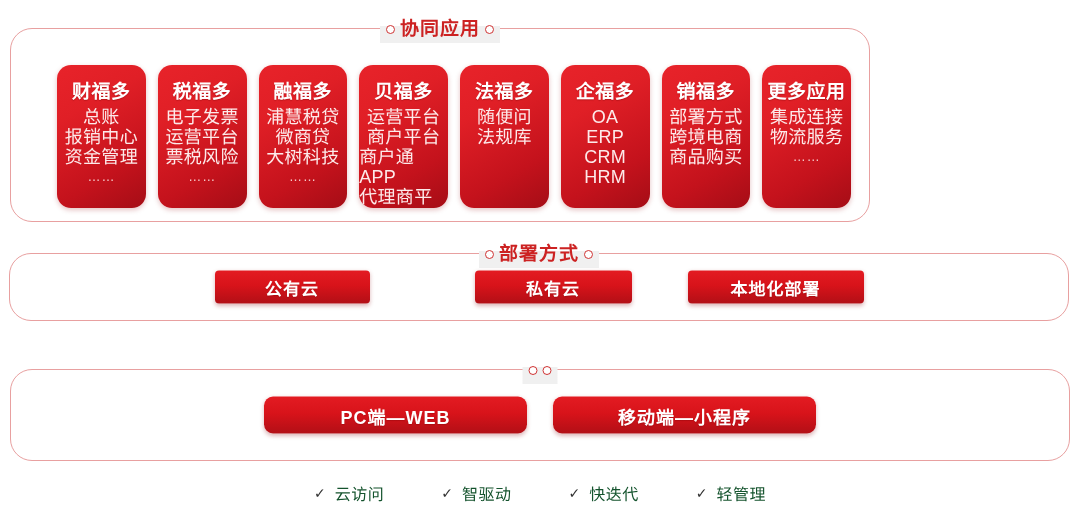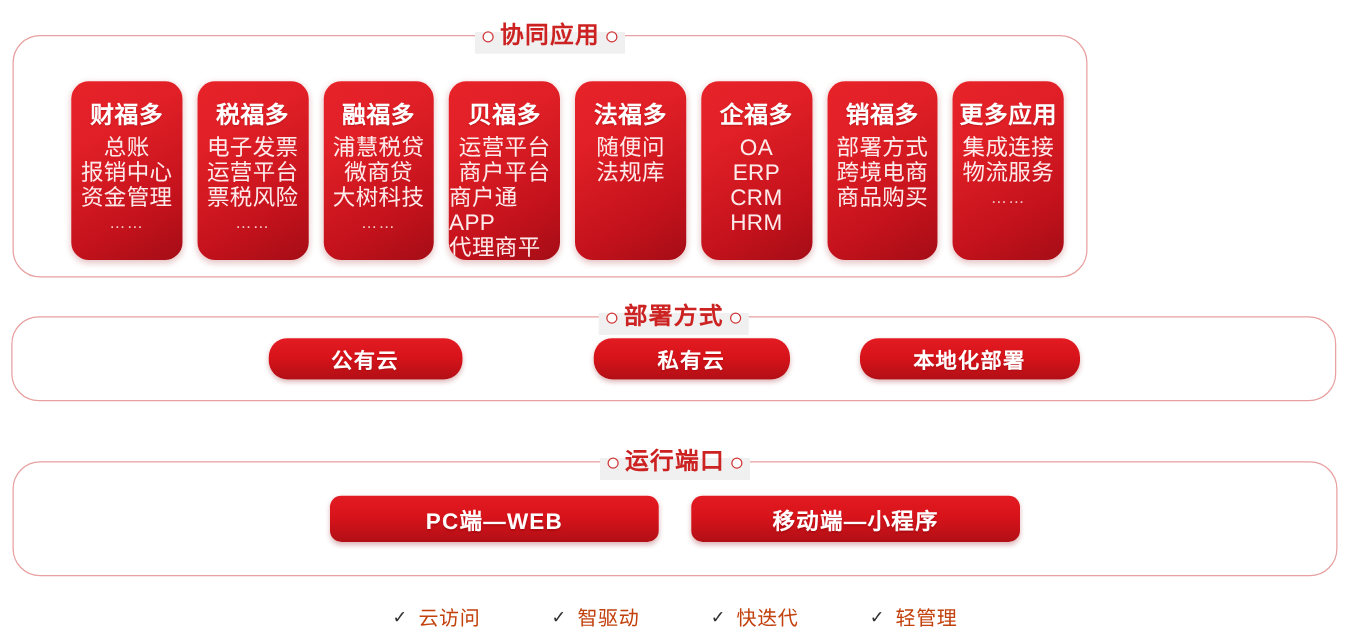--- a/index.html
+++ b/index.html
@@ -104,21 +104,21 @@
   .pill-row{
     position:absolute;
     left:0;right:0;top:50%;
     transform:translateY(-50%);
     display:flex;
     justify-content:center;
     align-items:center;
   }
   .pill{
     height:33px;
-    border-radius:15px;
+    border-radius:4px;
     background:linear-gradient(to bottom,#e31b22 0%,#d8131a 45%,#b20f16 100%);
     color:#ffffff;
     font-size:17px;
     font-weight:bold;
     letter-spacing:1px;
     display:flex;
     align-items:center;
     justify-content:center;
     box-shadow:0 2px 4px rgba(140,10,15,.3);
     box-sizing:border-box;
@@ -152,21 +152,21 @@
     align-items:center;
     gap:9px;
   }
   .feature .check{
     font-size:14px;
     color:#333333;
     line-height:1;
   }
   .feature .feature-label{
     font-size:16px;
-    color:#c2410c;
+    color:#14532d;
     letter-spacing:.5px;
   }
 </style>
 </head>
 <body>
 
 <div class="page">
 
   <div class="section" id="apps-section">
     <div class="section-title">
@@ -248,21 +248,20 @@
     <div class="pill-row">
       <div class="pill">公有云</div>
       <div class="pill">私有云</div>
       <div class="pill">本地化部署</div>
     </div>
   </div>
 
   <div class="section" id="runtime-section">
     <div class="section-title">
       <span class="node-dot"></span>
-      <span class="label">运行端口</span>
       <span class="node-dot"></span>
     </div>
     <div class="pill-row">
       <div class="pill">PC端—WEB</div>
       <div class="pill">移动端—小程序</div>
     </div>
   </div>
 
   <div class="features">
     <div class="feature">

